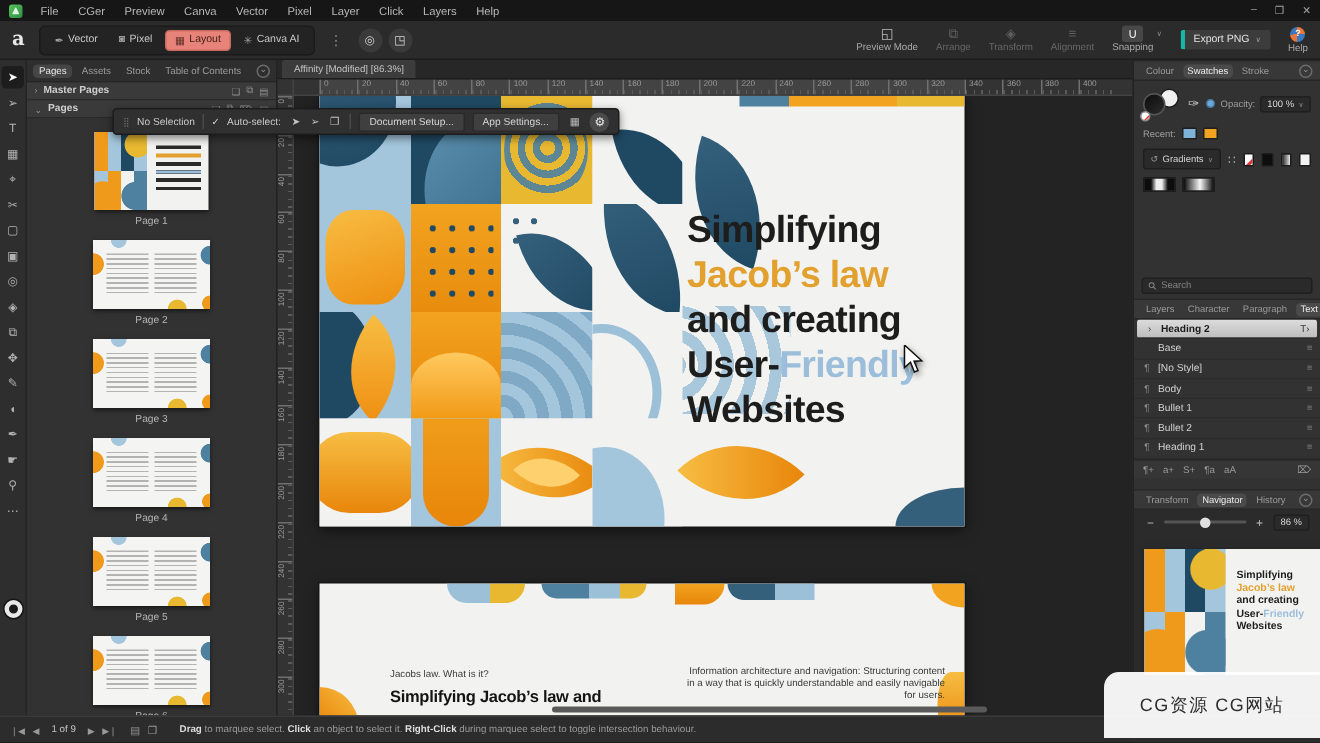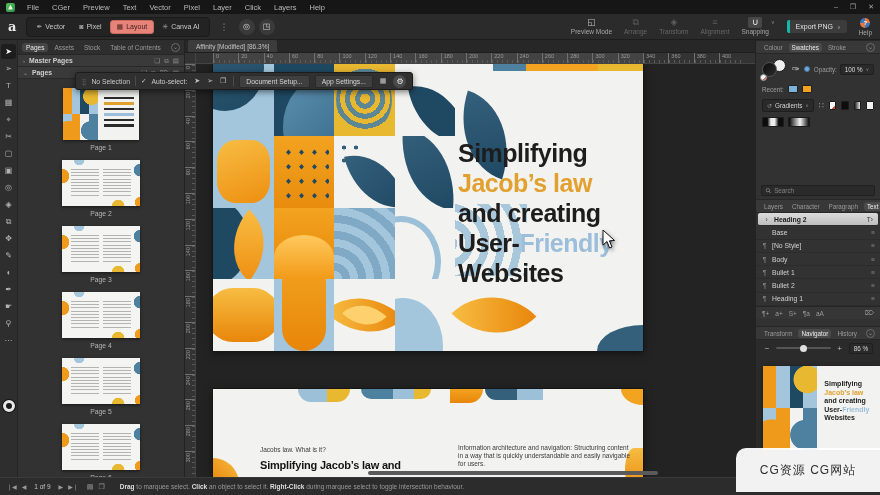--- a/index.html
+++ b/index.html
@@ -98,21 +98,21 @@
     background-size:100% 3px;background-position:0 100%;background-repeat:no-repeat;}
   .ruler-corner{position:absolute;left:0;top:13px;width:11px;height:11px;background:#333;border-right:1px solid #454545;border-bottom:1px solid #454545;z-index:3;}
   .vruler{position:absolute;left:0;top:24px;width:11px;height:413px;background:#333;border-right:1px solid #444;overflow:hidden;}
   .vcell{height:25.8px;border-top:1px solid #707070;position:relative;
     background-image:repeating-linear-gradient(180deg,#5a5a5a 0 1px,transparent 1px 5.16px);
     background-size:3px 100%;background-position:100% 0;background-repeat:no-repeat;}
   .vcell span{position:absolute;left:0px;top:1px;font-size:5.5px;color:#9a9a9a;transform:rotate(-90deg) translateX(-100%);transform-origin:0 0;white-space:nowrap;}
   .viewport{position:absolute;left:11px;top:24px;right:0;bottom:0;background:#232323;overflow:hidden;}
   .page{position:absolute;background:var(--page);box-shadow:0 0 0 1px #161616,0 2px 8px rgba(0,0,0,.55);}
   .page1{left:17px;top:0;width:430px;height:287px;overflow:hidden;}
-  .page2{left:17px;top:325px;width:430px;height:95px;overflow:hidden;}
+  .page2{left:17px;top:325px;width:430px;height:95px;overflow:hidden;text-align:right;}
   .hscroll{position:absolute;left:172px;bottom:2px;width:290px;height:4px;background:#5a5a5a;border-radius:2px;}
 
   
   .pattern{position:absolute;left:0;top:0;width:242px;height:287px;display:grid;grid-template-columns:repeat(4,1fr);grid-template-rows:repeat(4,1fr);overflow:hidden;}
   .pt{position:relative;overflow:hidden;}
   .pt::before,.pt::after{content:"";position:absolute;}
   .pt1{background:var(--lightblue);}  .pt1::before{width:130%;height:120%;border-radius:50%;background:linear-gradient(160deg,#35607c,var(--navy));left:-45%;top:-55%;}
   .pt2{background:var(--navy);}       .pt2::before{width:135%;height:135%;border-radius:50%;right:-50%;bottom:-55%;background:linear-gradient(135deg,#5d8fae,#2e617f);}
   .pt3{background:var(--yellow);}     .pt3::before{inset:4%;border-radius:50%;background:repeating-radial-gradient(circle at 52% 48%,var(--yellow) 0 5px,var(--midblue) 5px 10px);opacity:.9;}
   .pt4{background:#f2f2f0;}           .pt4::before{right:-15%;bottom:-15%;width:85%;height:90%;background:var(--navy);border-radius:0 100% 0 100%;transform:rotate(-10deg);}
@@ -242,21 +242,21 @@
 
 <div class="app">
 
   <div class="titlebar">
     <div class="appicon"></div>
     <nav class="menus">
 
     <span class="menu">File</span>
         <span class="menu">CGer</span>
         <span class="menu">Preview</span>
-        <span class="menu">Text</span>
+        <span class="menu">Canva</span>
         <span class="menu">Vector</span>
         <span class="menu">Pixel</span>
         <span class="menu">Layer</span>
         <span class="menu">Click</span>
         <span class="menu">Layers</span>
         <span class="menu">Help</span>
       </nav>
     <div class="wincontrols">
 
     <span>–</span>

